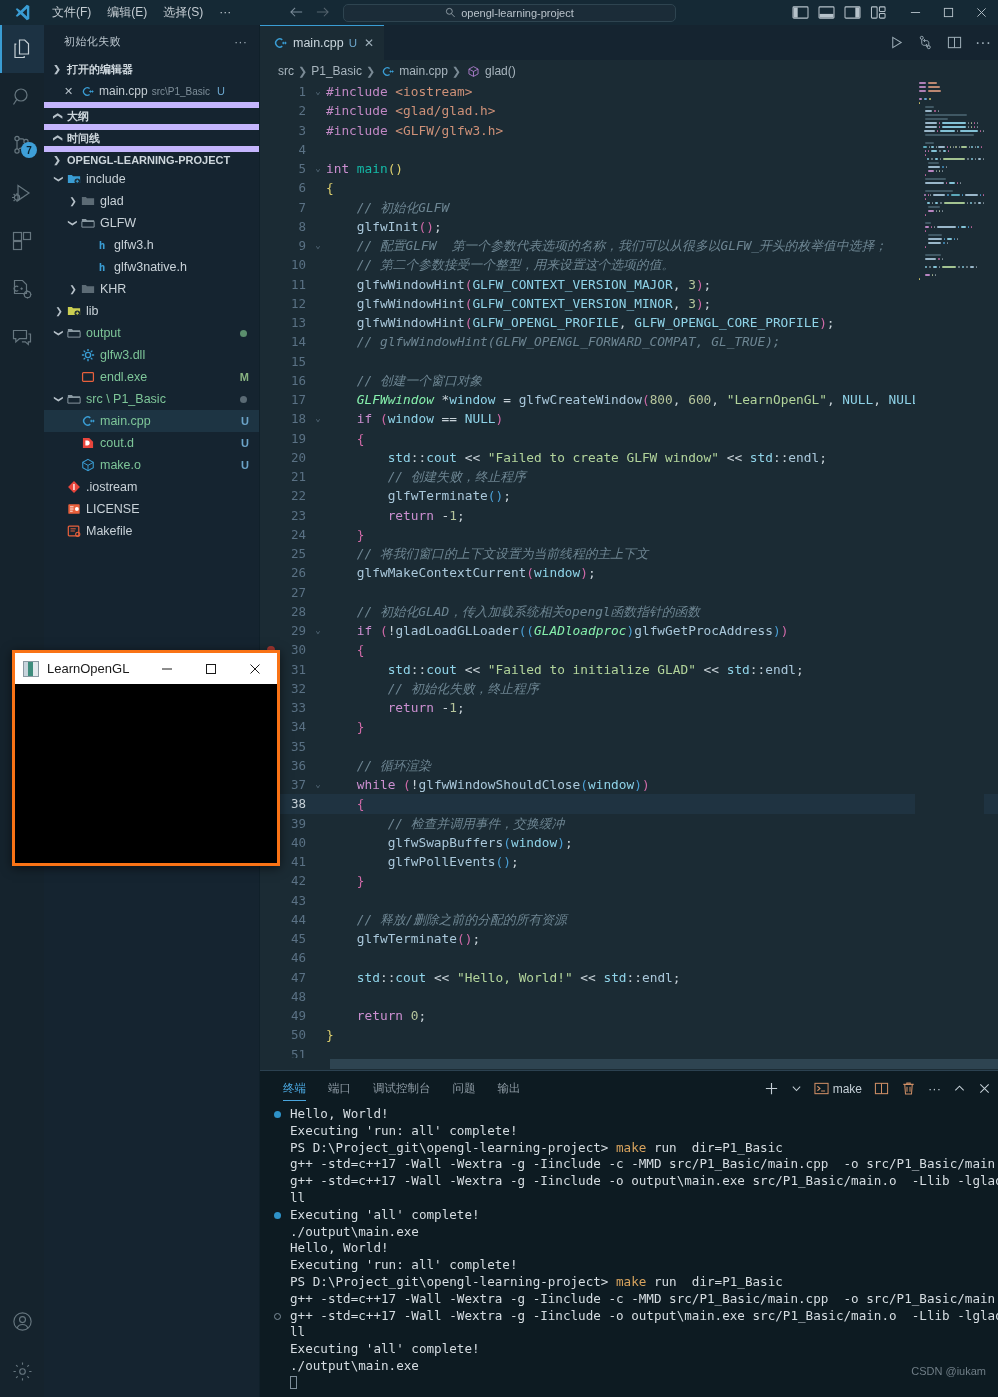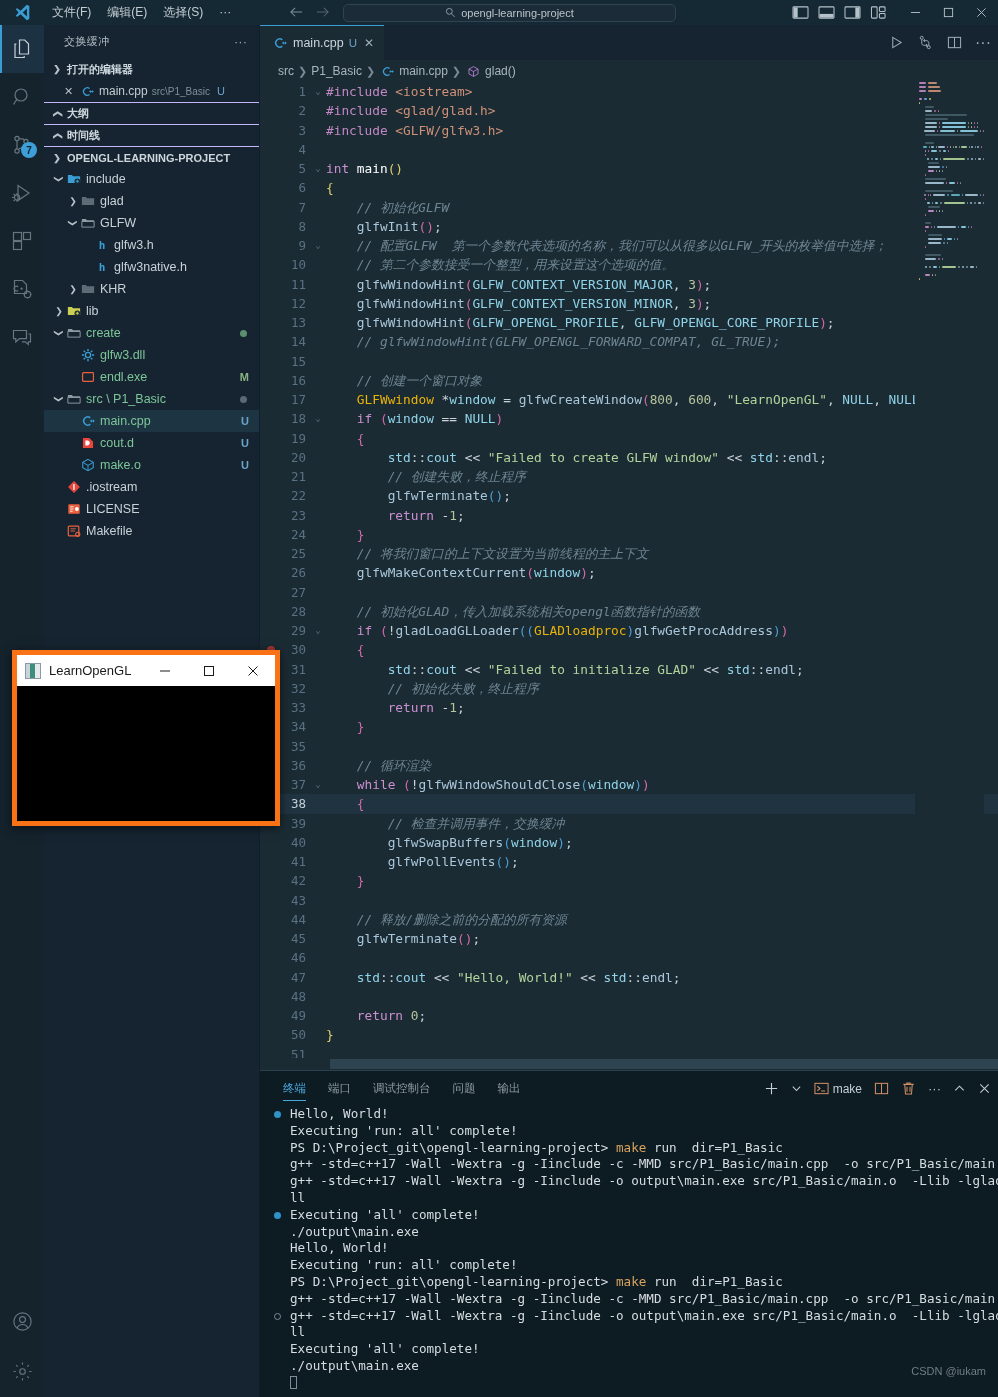--- a/index.html
+++ b/index.html
@@ -78,21 +78,21 @@
   }
   .sb-head {
     height: 33px; display: flex; align-items: center; justify-content: space-between;
     padding: 0 12px 0 20px;
   }
   .sb-title { font-size: 11px; color: #b6c1c9; letter-spacing: .4px; }
   .sb-dots { color: #9aa8b2; font-size: 13px; line-height: 8px; }
   .sect-head {
     height: 22px; display: flex; align-items: center; gap: 3px;
     padding-left: 6px; font-size: 11px; font-weight: bold; color: #cdd6dc;
-    border-top: 1px solid #c4b5fd;
+    border-top: 6px solid #c4b5fd;
   }
   .chev { width: 14px; text-align: center; font-size: 9px; color: #b6c1c9; display:inline-block; }
   .oe-row {
     height: 22px; display: flex; align-items: center; gap: 4px;
     padding-left: 18px; font-size: 12px; color: #c3ccd2;
     background: #152430;
   }
   .oe-close { color: #b6c1c9; font-size: 11px; width: 13px; text-align:center;}
   .oe-desc { color: #7f8f9a; font-size: 10px; }
   .oe-badge { color: #6ba6cd; font-size: 11px; margin-left: 3px; }
@@ -164,22 +164,22 @@
   }
   .bp {
     position: absolute; left: 7px; top: 6px; width: 8px; height: 8px;
     border-radius: 50%;
   }
   .bp.solid { background: #a4362f; }
   
   .k-pre   { color: #c088c4; }   
   .k-str   { color: #ce9178; }   
   .k-key   { color: #cb8fd0; }   
-  .k-type  { color: #eab308; }   
-  .k-fn    { color: #ffffff; }   
+  .k-type  { color: #86efac; font-style: italic; }   
+  .k-fn    { color: #14b8a6; }   
   .k-id    { color: #a9c7da; }   
   .k-var   { color: #8fd3e8; }   
   .k-num   { color: #b6c59c; }   
   .k-string{ color: #b2d49b; }   
   .k-com   { color: #6d8592; font-style: italic; }
   .k-op    { color: #c8d2d8; }
   .k-br1   { color: #ddcf6e; }
   .k-br2   { color: #d06aa8; }
   .k-br3   { color: #4a9fd4; }
   .k-punct { color: #c8d2d8; }
@@ -237,23 +237,23 @@
   .tmark.hollow { border: 1px solid #7d8e9a; }
   .t-cmd { color: #d7a35e; }
   .cursor-blk { display:inline-block; width: 7px; height: 13px; border: 1px solid #7d8e9a; vertical-align: -2px;}
   .watermark {
     position: absolute; right: 12px; bottom: 20px;
     font-size: 11px; color: #6f7d86; font-family: "Liberation Sans", sans-serif;
   }
 
   
   .glwin {
-    position: absolute; left: 12px; top: 650px; width: 268px; height: 176px;
+    position: absolute; left: 12px; top: 650px; width: 268px; height: 216px;
     background: #ffffff; box-shadow: 0 2px 10px rgba(0,0,0,.55);
-    border: 5px solid #f97316;
+    border: 3px solid #f97316;
   }
   .glwin-title {
     height: 31px; background: #ffffff; display: flex; align-items: center;
     position: relative;
   }
   .glwin-icon { width: 16px; height: 16px; margin: 0 8px 0 8px; display:inline-block;
      background: linear-gradient(90deg,#c8d4dc 0 32%, #3f8d7d 32% 62%, #e3e9ed 62% 100%);
      border: 1px solid #8b9aa3; }
   .glwin-name { font-size: 13px; color: #1a1a1a; font-family: "Liberation Sans", sans-serif; }
   .glwin-btns { position: absolute; right: 0; top: 0; height: 31px; display: flex; }
@@ -410,21 +410,21 @@
     <div class="act-icon" style="height:52px">
       <svg width="23" height="23" viewBox="0 0 24 24" fill="none" stroke="currentColor" stroke-width="1.2">
         <circle cx="12" cy="12" r="2.9"></circle>
         <path d="M12 2.6v2.4M12 19v2.4M2.6 12h2.4M19 12h2.4M5.3 5.3l1.7 1.7M17 17l1.7 1.7M18.7 5.3 17 7M7 17l-1.7 1.7"></path>
       </svg>
     </div>
   </div>
 
   <div class="sidebar">
     <div class="sb-head">
-      <span class="sb-title">交换缓冲</span>
+      <span class="sb-title">初始化失败</span>
       <span class="sb-dots">···</span>
     </div>
 
     <div class="sect-head" style="border-top:none">
       <span class="chev">❯</span>
       <span>打开的编辑器</span>
     </div>
     <div class="oe-row">
       <span class="oe-close">✕</span>
       <span class="ic">
@@ -518,21 +518,21 @@
           <span class="tlabel c-grey">lib</span>
         </div>
         <div class="trow">
           <span class="twist" style="margin-left: 8px; display: inline-block; transform: rotate(90deg);">❯</span>
           <span class="ic">
             <svg width="14" height="14" viewBox="0 0 16 16">
               <path d="M1 3.3h4.6l1.3 1.6H15v1.4H1z" fill="#8b9aa3"></path>
               <path d="M1 6.3h14v6.4H1z" fill="none" stroke="#8b9aa3" stroke-width="1.1"></path>
             </svg>
           </span>
-          <span class="tlabel c-green">create</span>
+          <span class="tlabel c-green">output</span>
           <span class="dot" style="background: rgb(92, 143, 110); top: 8px;"></span>
         </div>
         <div class="trow">
           <span class="twist" style="margin-left: 22px;"></span>
           <span class="ic">
             <svg width="14" height="14" viewBox="0 0 16 16">
               <circle cx="8" cy="8" r="3" fill="none" stroke="#3a9dd4" stroke-width="1.6"></circle>
               <path d="M8 1v2.4M8 12.6V15M1 8h2.4M12.6 8H15M3 3l1.7 1.7M11.3 11.3 13 13M13 3l-1.7 1.7M4.7 11.3 3 13" stroke="#3a9dd4" stroke-width="1.6"></path>
             </svg>
           </span>

